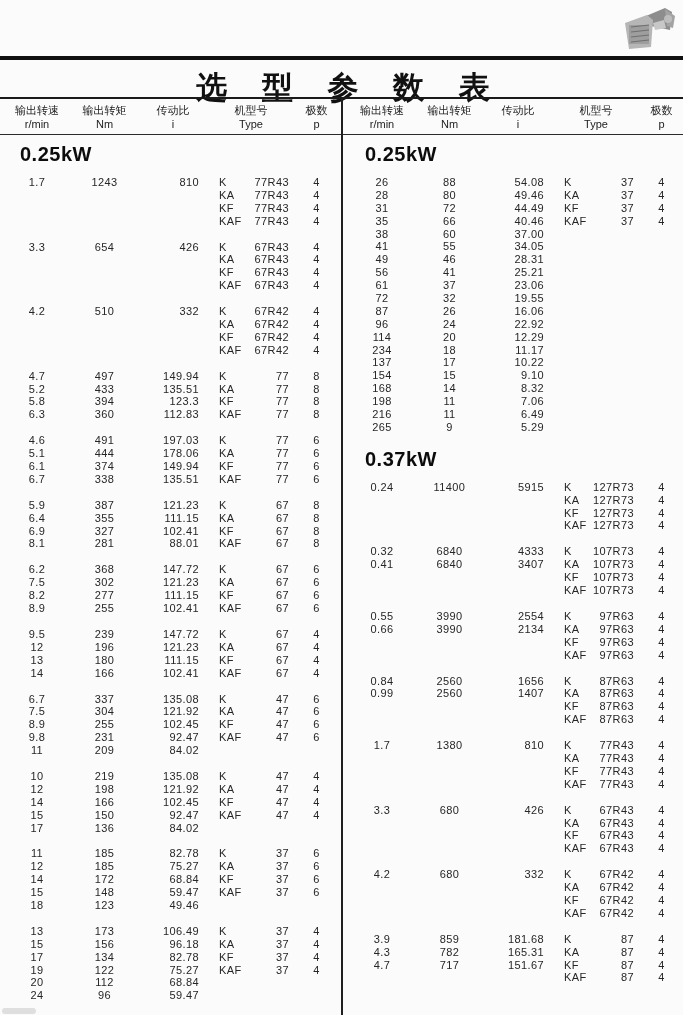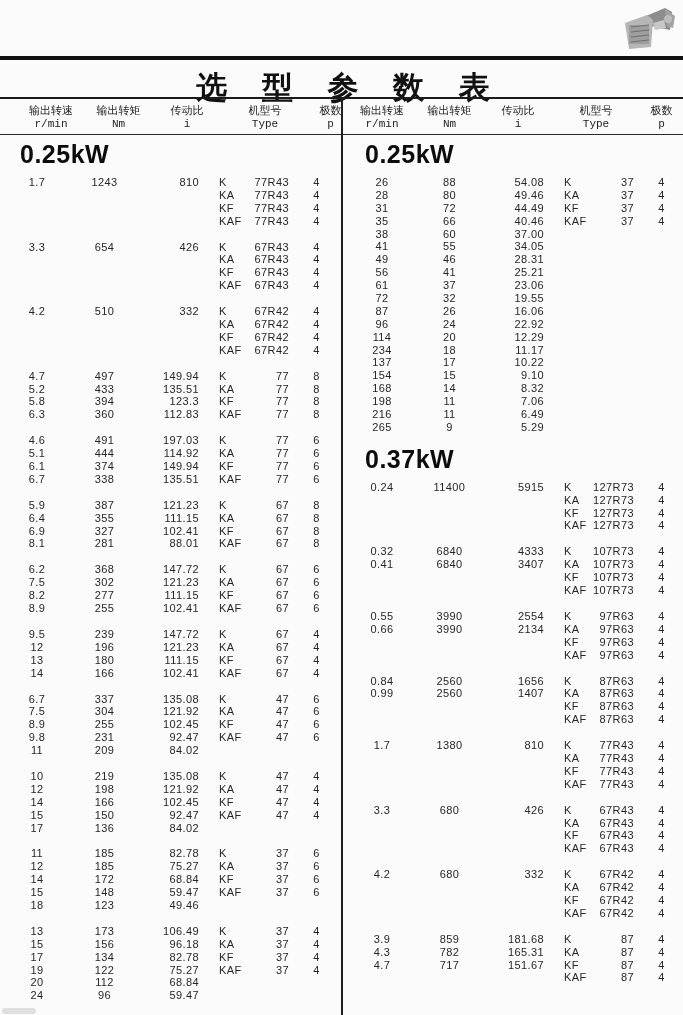--- a/index.html
+++ b/index.html
@@ -11,30 +11,30 @@
   .logo{position:absolute;top:3px;right:5px;width:58px;height:52px;}
   .rule-thick{position:absolute;top:56px;left:0;width:683px;height:4px;background:#101010;}
   .title{
     position:absolute;top:59px;left:0;width:100%;margin:8px;text-align:center;
     font-size:31px;font-weight:bold;letter-spacing:13px;color:#111;white-space:nowrap;
   }
   .rule-mid{position:absolute;top:97px;left:0;width:683px;height:2px;background:#1a1a1a;}
   .rule-thin{position:absolute;top:134px;left:0;width:683px;height:1px;background:#2a2a2a;}
   .divider-v{position:absolute;top:98px;left:341px;width:2px;height:917px;background:#1f1f1f;}
   .header-row{position:absolute;top:100px;left:0;width:683px;display:flex;}
-  .hhalf{width:341px;box-sizing:border-box;padding:3px 0 0 16px;display:grid;
+  .hhalf{width:341px;box-sizing:border-box;padding:3px 0 0 2px;display:grid;
          grid-template-columns:70px 65px 72px 84px 47px;}
   .hhalf.rh{width:342px;padding-left:6px;}
   .hcol{text-align:center;font-size:11px;line-height:14px;color:#222;}
-  .hcol .unit{display:block;font-family:Liberation Mono, monospace;}
+  .hcol .unit{display:block;}
   .tables{position:absolute;top:136px;left:0;width:683px;display:flex;}
   .tbody{width:341px;box-sizing:border-box;padding-left:2px;}
   .tbody.rh{width:342px;padding-left:6px;}
   .power-heading{
-    font-size:25px;font-weight:bold;letter-spacing:0.5px;color:#0c0c0c;
+    font-size:20px;font-weight:bold;letter-spacing:0.5px;color:#0c0c0c;
     margin:6px 0 9px 18px;line-height:25px;
   }
   .group{margin-bottom:13px;}
   .trow{display:grid;grid-template-columns:70px 65px 72px 36px 48px 47px;height:12.9px;}
   .trow span{font-size:11px;line-height:12.9px;letter-spacing:0.4px;color:#262626;white-space:nowrap;}
   .c-speed{text-align:center;}
   .c-torque{text-align:center;}
   .c-ratio{text-align:right;padding-right:10px;}
   .c-tprefix{text-align:left;padding-left:10px;}
   .c-tmodel{text-align:right;padding-right:4px;}
@@ -230,21 +230,21 @@
             <span class="c-speed">4.6</span>
             <span class="c-torque">491</span>
             <span class="c-ratio">197.03</span>
             <span class="c-tprefix">K</span>
             <span class="c-tmodel">77</span>
             <span class="c-poles">6</span>
           </div>
           <div class="trow">
             <span class="c-speed">5.1</span>
             <span class="c-torque">444</span>
-            <span class="c-ratio">114.92</span>
+            <span class="c-ratio">178.06</span>
             <span class="c-tprefix">KA</span>
             <span class="c-tmodel">77</span>
             <span class="c-poles">6</span>
           </div>
           <div class="trow">
             <span class="c-speed">6.1</span>
             <span class="c-torque">374</span>
             <span class="c-ratio">149.94</span>
             <span class="c-tprefix">KF</span>
             <span class="c-tmodel">77</span>

